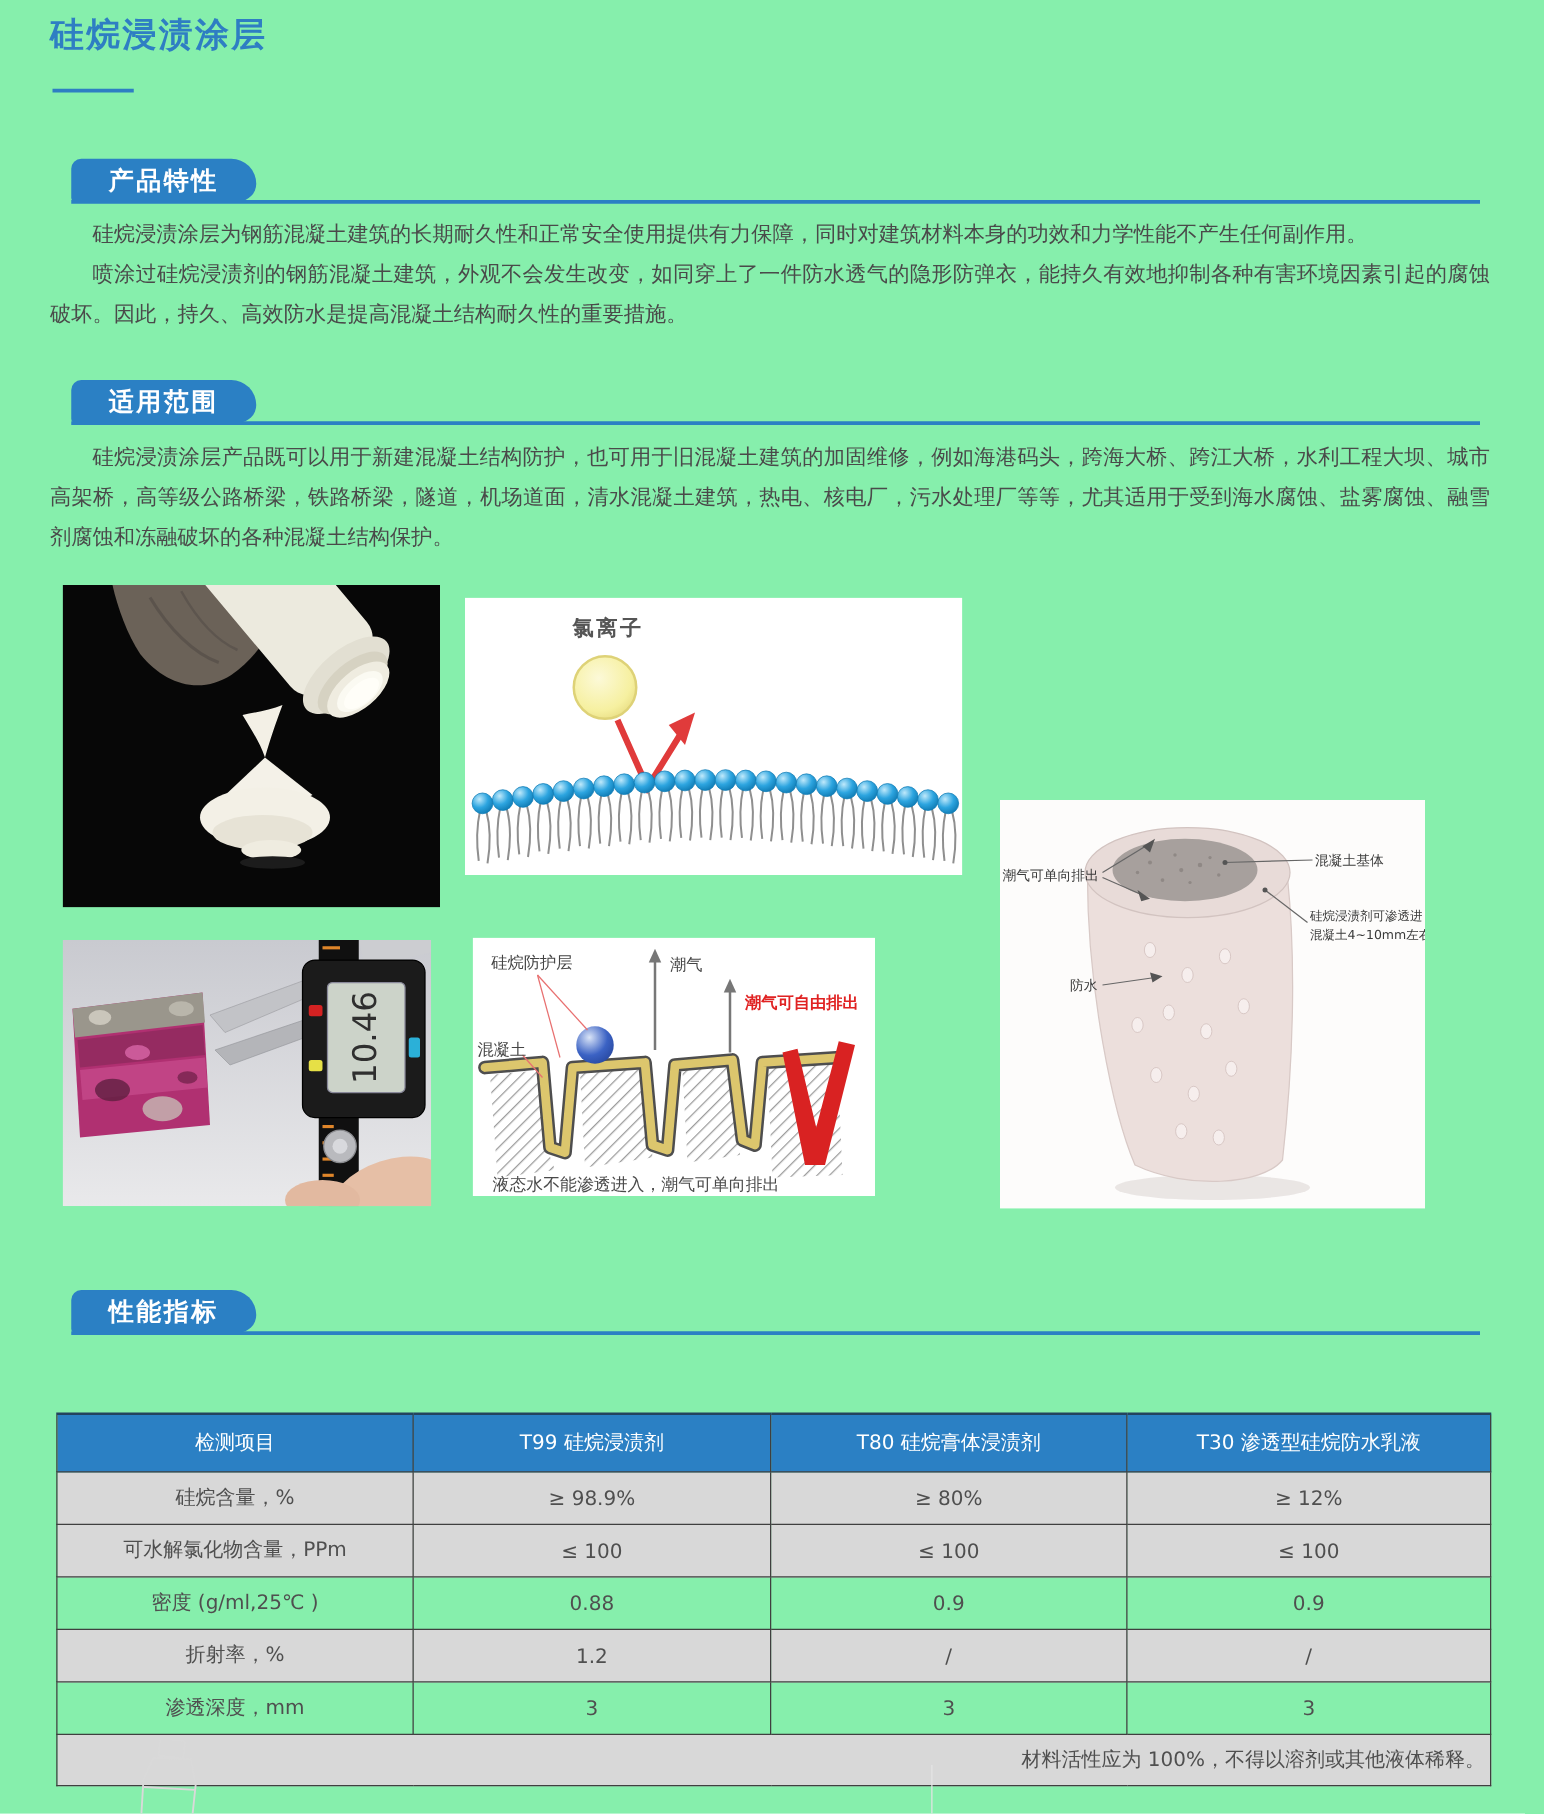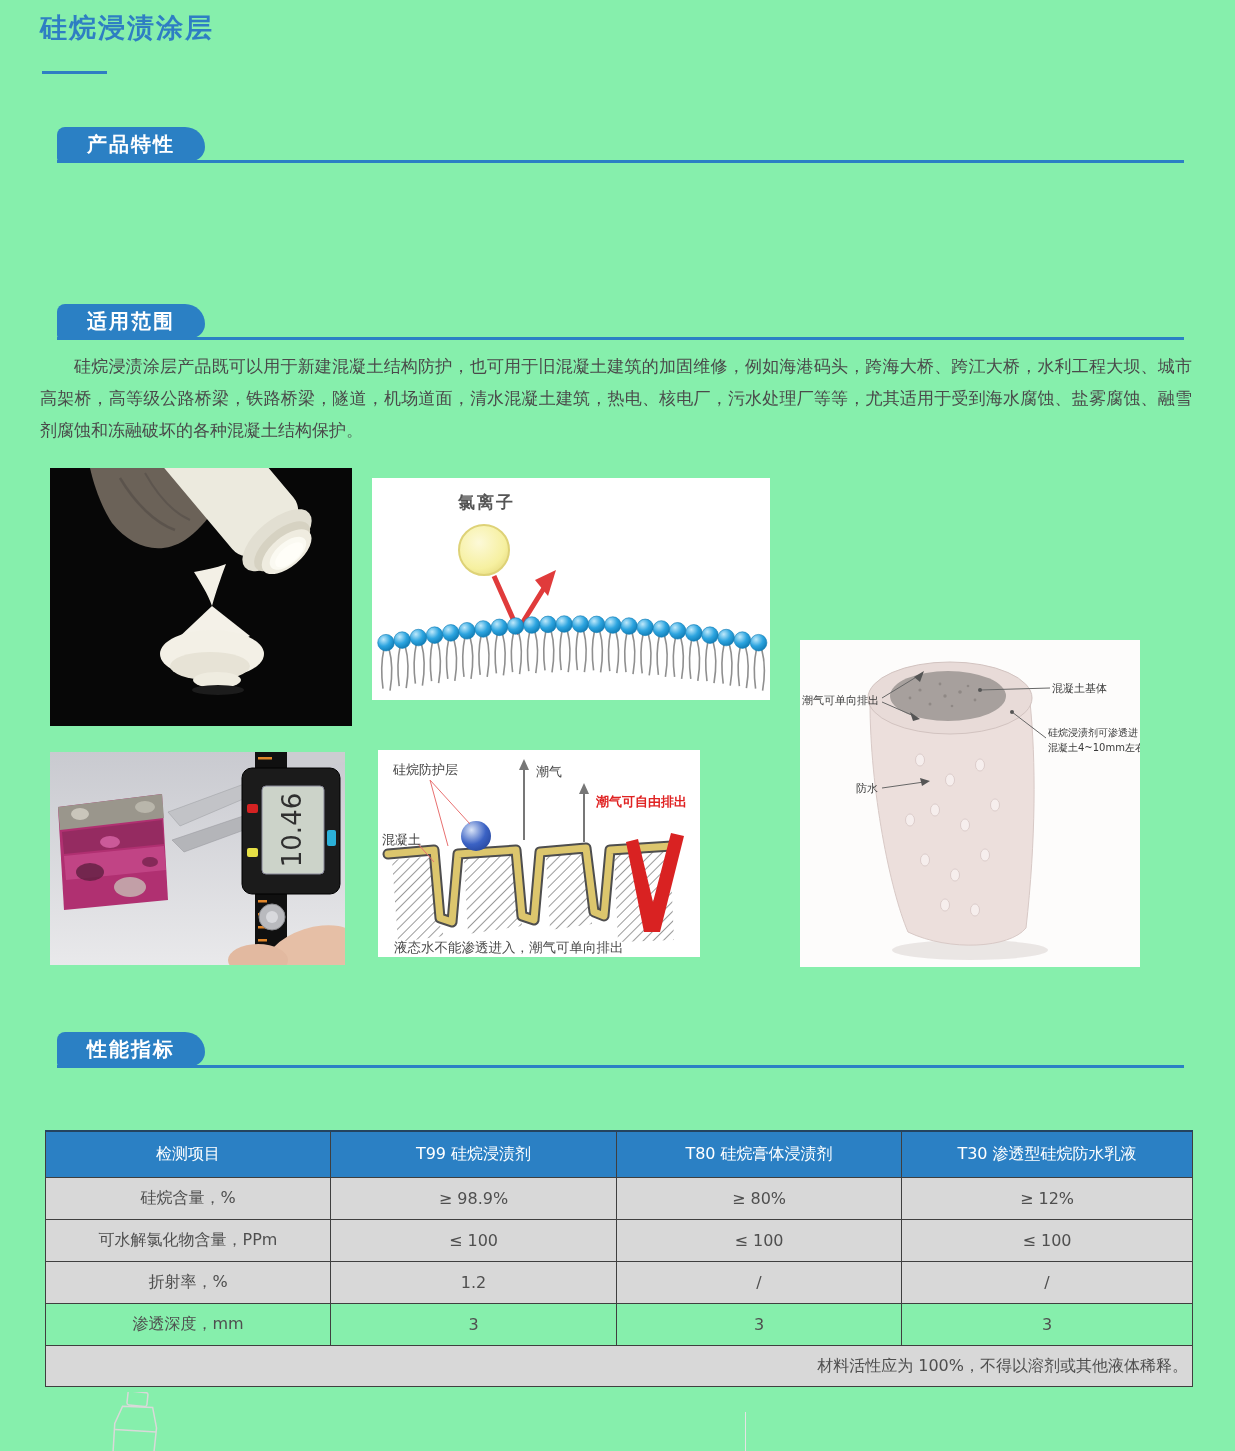--- a/index.html
+++ b/index.html
@@ -36,20 +36,22 @@
 <body>
 
 <div id="page">
 
   <div class="abs" id="page-title">硅烷浸渍涂层</div>
   <div class="abs" id="title-underline"></div>
 
   <div class="abs section-tab" style="left:57px;top:127px;">产品特性</div>
   <div class="abs section-rule" style="top:160px;"></div>
   <div class="abs para-block" style="top:172px;">
+    <p>硅烷浸渍涂层为钢筋混凝土建筑的长期耐久性和正常安全使用提供有力保障，同时对建筑材料本身的功效和力学性能不产生任何副作用。</p>
+    <p>喷涂过硅烷浸渍剂的钢筋混凝土建筑，外观不会发生改变，如同穿上了一件防水透气的隐形防弹衣，能持久有效地抑制各种有害环境因素引起的腐蚀破坏。因此，持久、高效防水是提高混凝土结构耐久性的重要措施。</p>
   </div>
 
   <div class="abs section-tab" style="left:57px;top:304px;">适用范围</div>
   <div class="abs section-rule" style="top:337px;"></div>
   <div class="abs para-block" style="top:350px;">
     <p>硅烷浸渍涂层产品既可以用于新建混凝土结构防护，也可用于旧混凝土建筑的加固维修，例如海港码头，跨海大桥、跨江大桥，水利工程大坝、城市高架桥，高等级公路桥梁，铁路桥梁，隧道，机场道面，清水混凝土建筑，热电、核电厂，污水处理厂等等，尤其适用于受到海水腐蚀、盐雾腐蚀、融雪剂腐蚀和冻融破坏的各种混凝土结构保护。</p>
   </div>
 
   <div class="abs figure" style="left:50px;top:468px;width:302px;height:258px;">
     <svg width="302" height="258" viewBox="0 0 302 258">
@@ -344,20 +346,26 @@
         <td>≥ 98.9%</td>
         <td>≥ 80%</td>
         <td>≥ 12%</td>
       </tr>
       <tr class="alt">
         <td>可水解氯化物含量，PPm</td>
         <td>≤ 100</td>
         <td>≤ 100</td>
         <td>≤ 100</td>
       </tr>
+      <tr>
+        <td>密度 (g/ml,25℃ )</td>
+        <td>0.88</td>
+        <td>0.9</td>
+        <td>0.9</td>
+      </tr>
       <tr class="alt">
         <td>折射率，%</td>
         <td>1.2</td>
         <td>/</td>
         <td>/</td>
       </tr>
       <tr>
         <td>渗透深度，mm</td>
         <td>3</td>
         <td>3</td>

